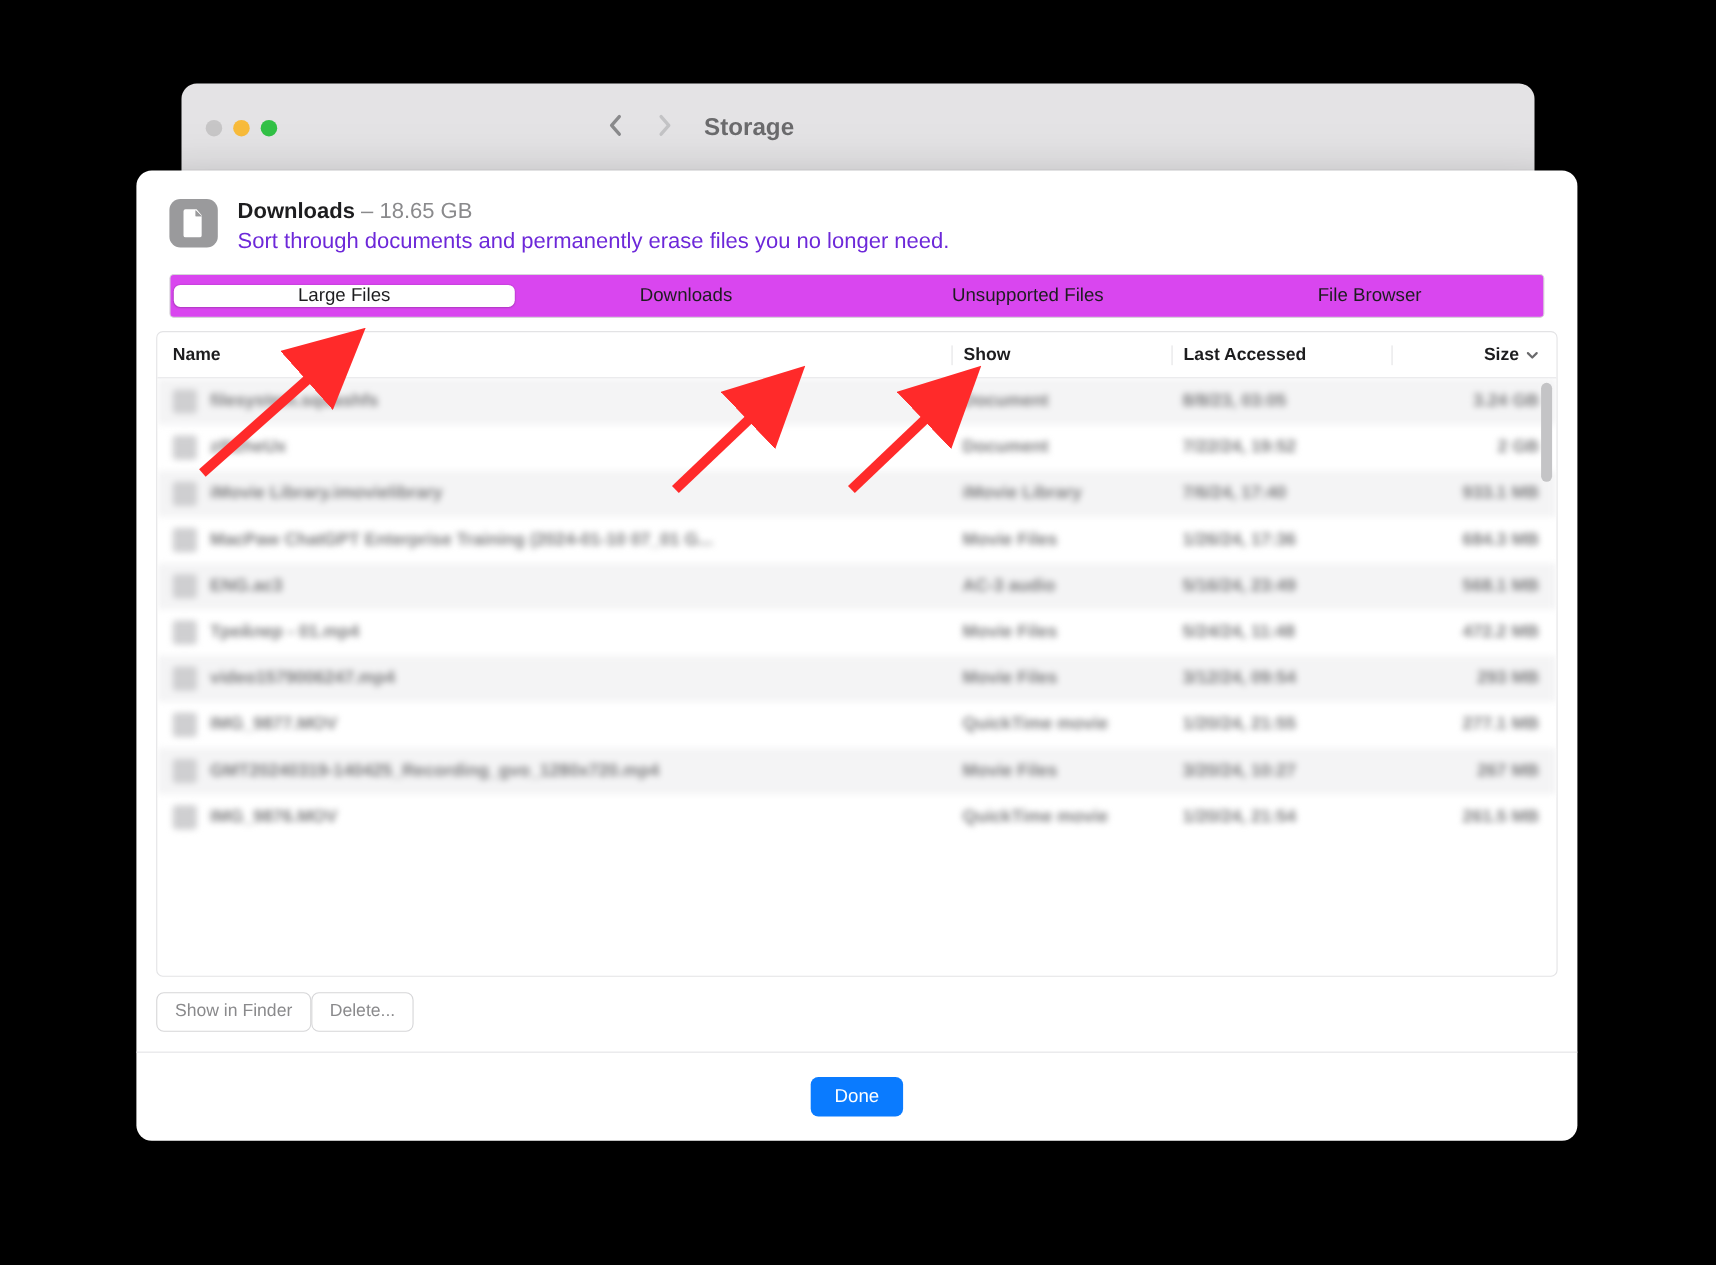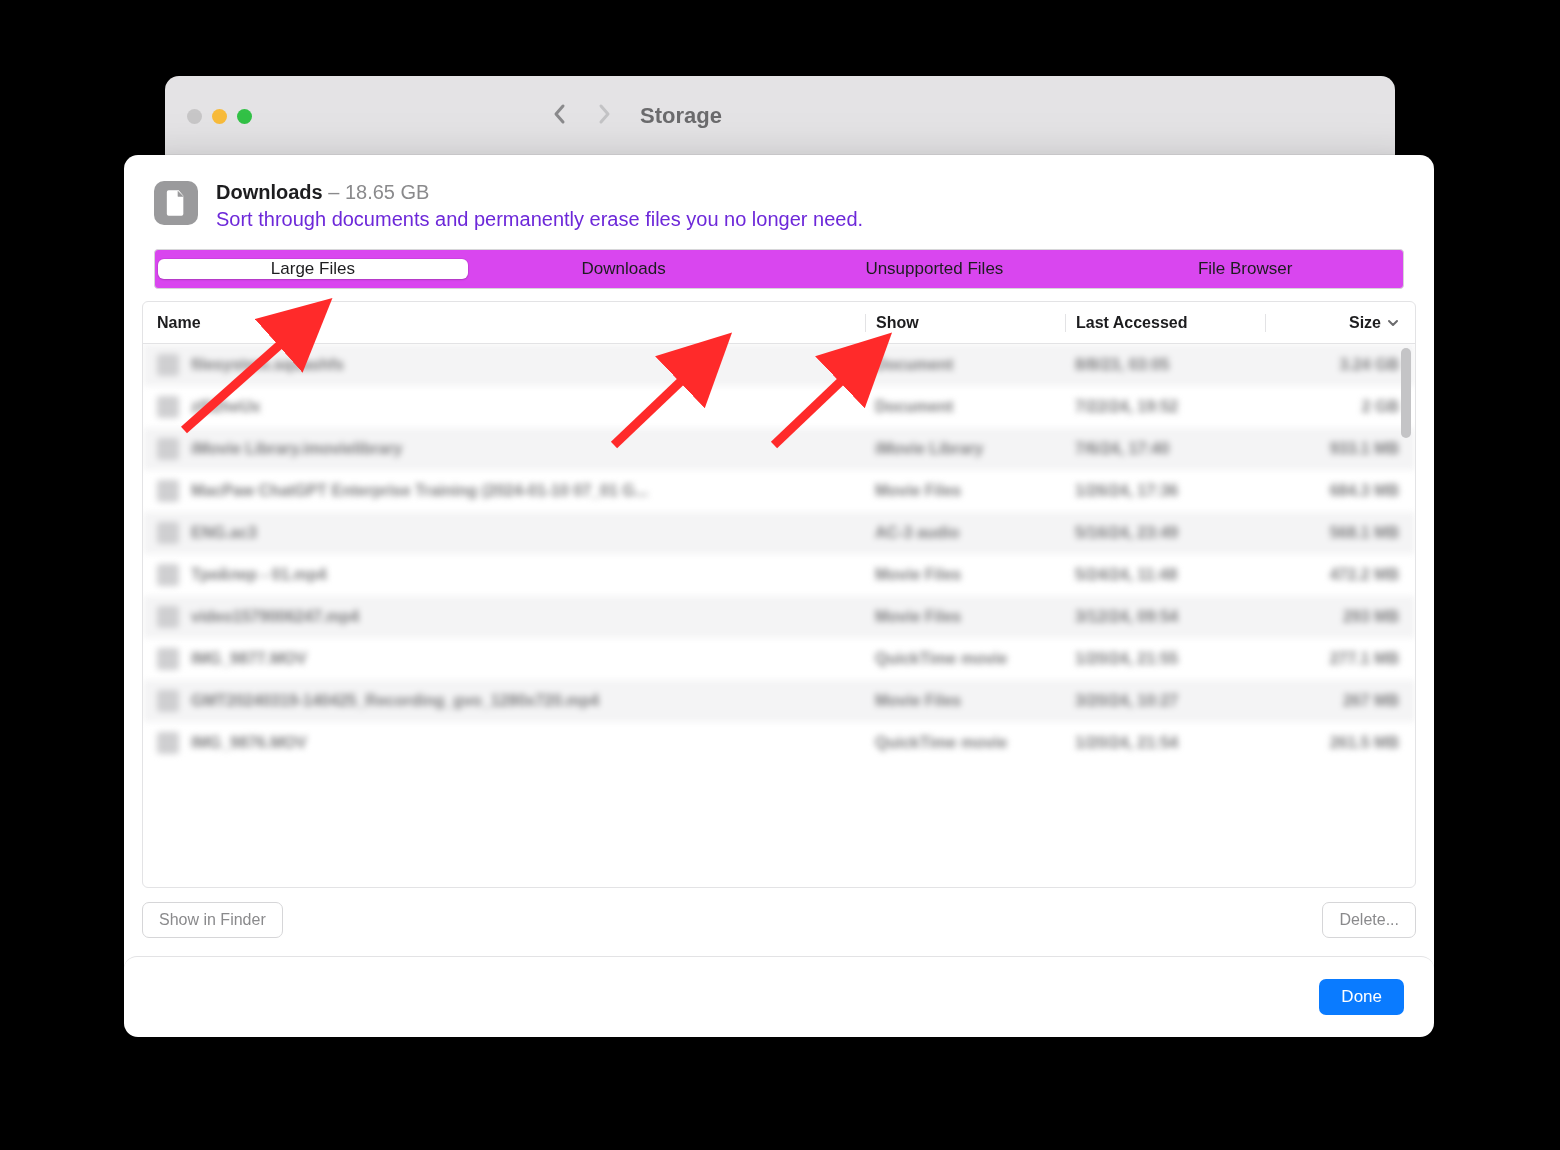--- a/index.html
+++ b/index.html
@@ -138,35 +138,34 @@
   .rlast{width:200px;padding-left:10px;}
   .rsize{width:140px;text-align:right;padding-right:6px;}
 
   .scrollbar-thumb{
     position:absolute;right:4px;top:4px;width:10px;height:90px;
     background:#c4c4c6;border-radius:5px;
   }
 
   
   .actions{
-    display:flex;justify-content:space-between;
+    display:flex;justify-content:flex-start;
     padding:14px 18px 18px 18px;
   }
   .btn {
     height:36px;padding:0 16px;
     border:1px solid #d6d6d8;border-radius:7px;
     background:#fff;font-size:16px;color:#8a8a8c;
     display:flex;align-items:center;cursor:pointer;
   }
 
   .footer{
     border-top:1px solid #e3e3e5;
-    display:flex;justify-content:flex-end;
+    display:flex;justify-content:center;
     padding:22px 30px;
-    border-radius:13px;
   }
   .done-btn{
     height:36px;padding:0 22px;
     background:#0a7bff;border:none;border-radius:7px;
     color:#fff;font-size:17px;font-weight:500;
     cursor:pointer;
   }
 
   
   .arrow{

